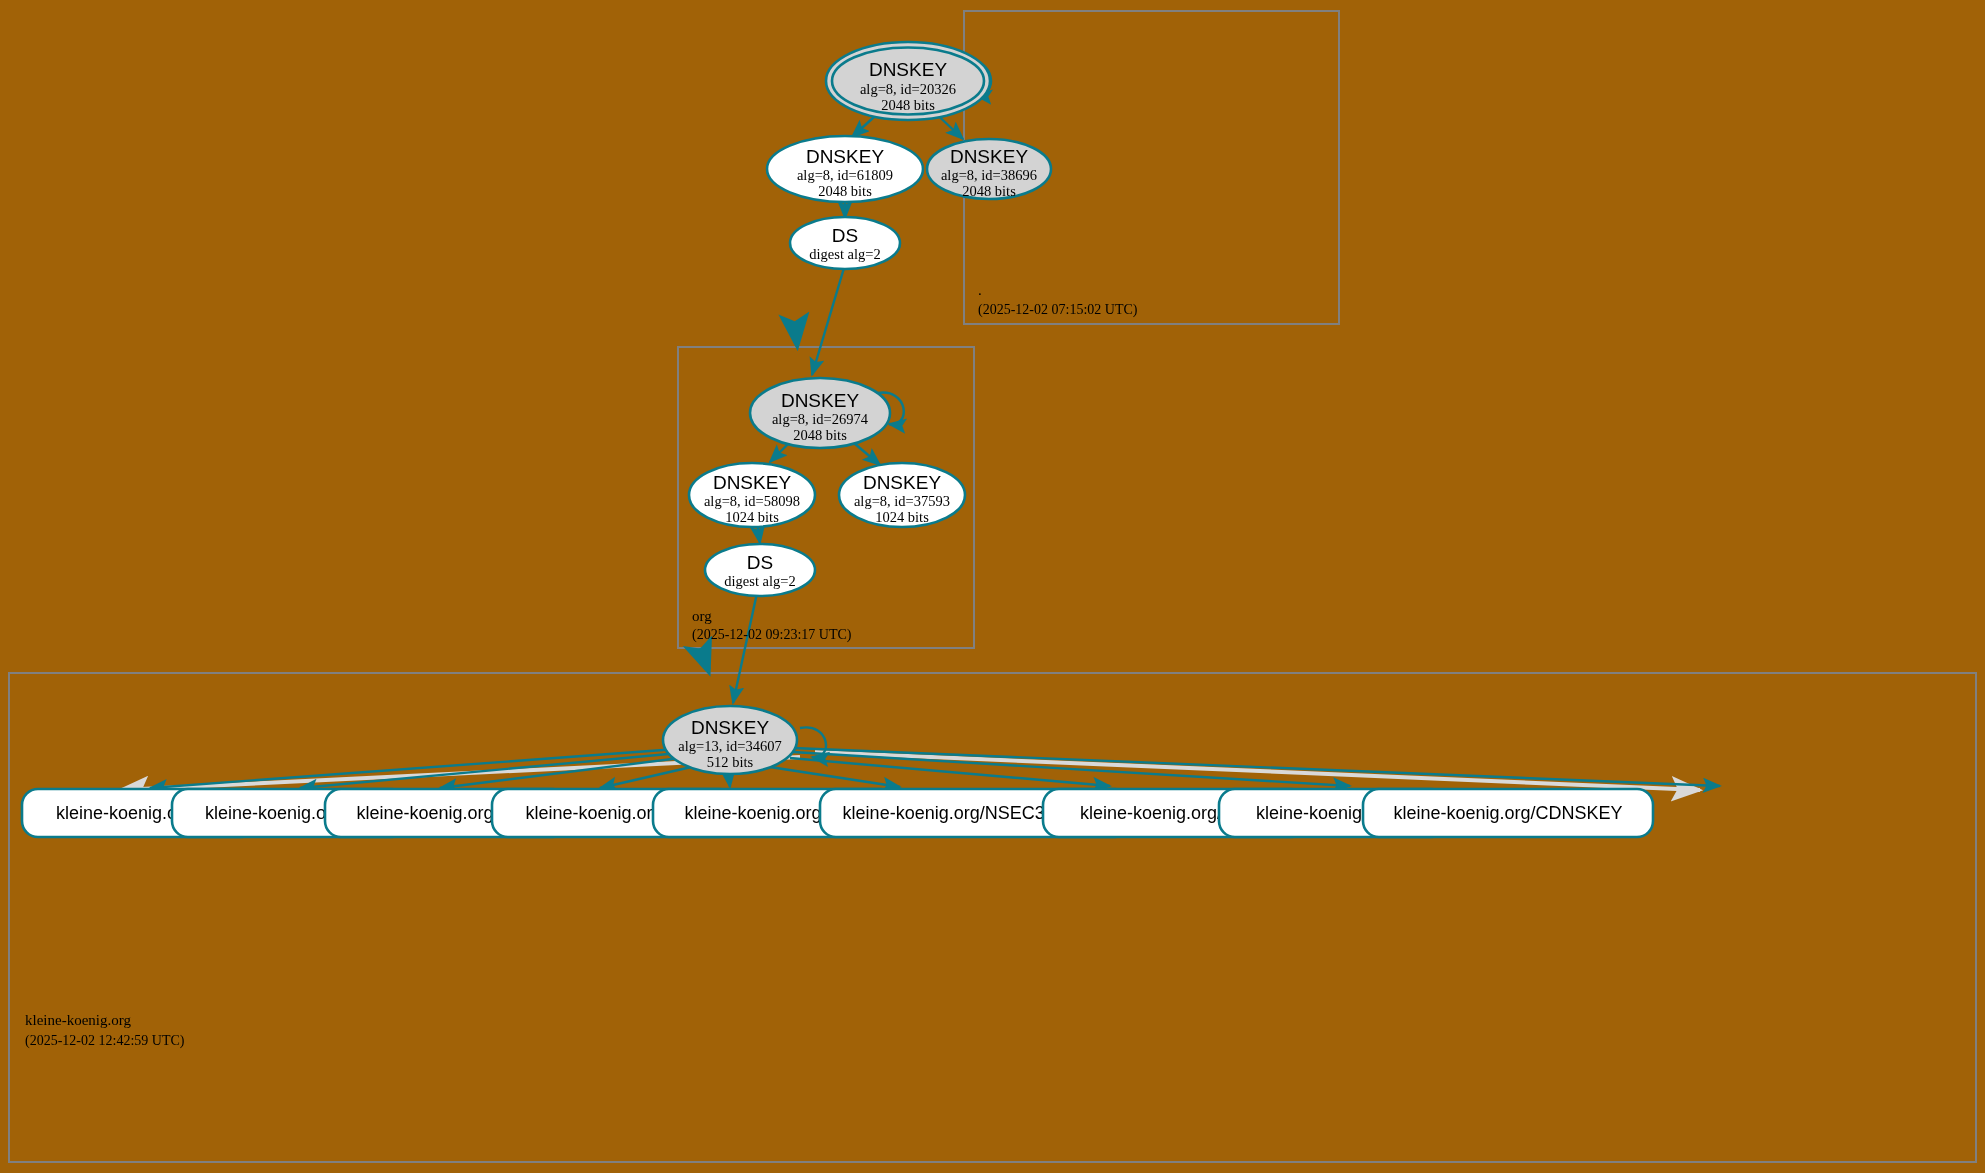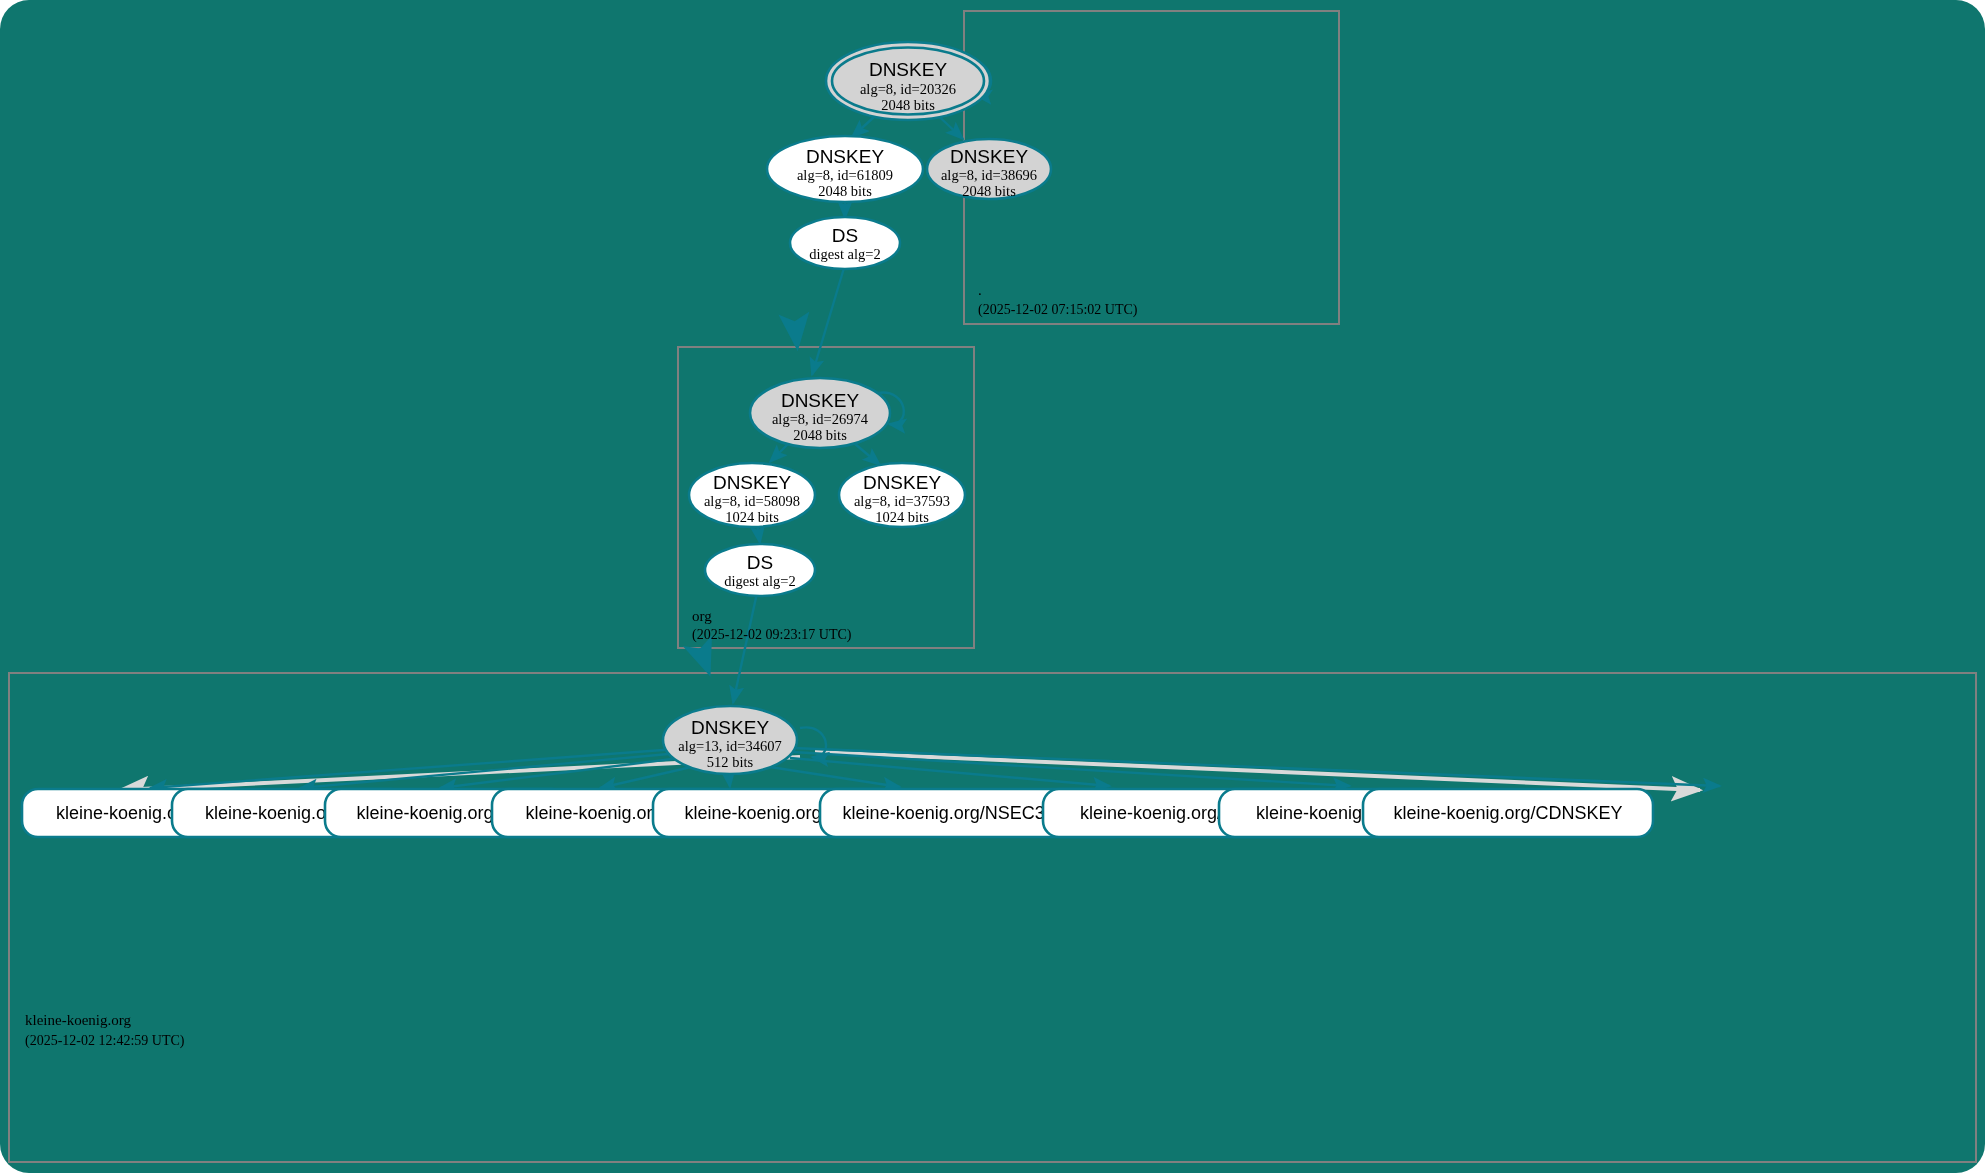--- a/index.html
+++ b/index.html
@@ -5,23 +5,22 @@
   html, body {
     margin: 0;
     padding: 0;
     background: #ffffff;
     font-family: "Liberation Sans", sans-serif;
   }
   #canvas {
     position: relative;
     width: 1985px;
     height: 1173px;
-    background: #0f766e;
+    background: #a16207;
     overflow: hidden;
-    border-radius: 29px;
   }
   svg#graph {
     position: absolute;
     top: 0;
     left: 0;
     width: 1985px;
     height: 1173px;
   }
   .zone-box {
     fill: none;

